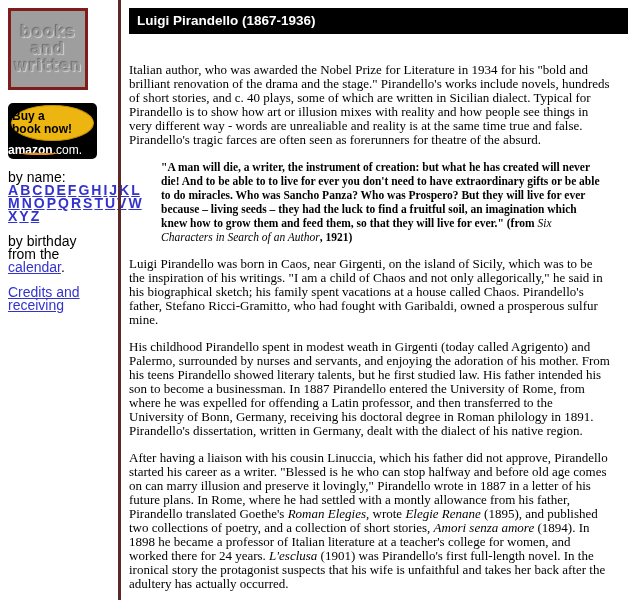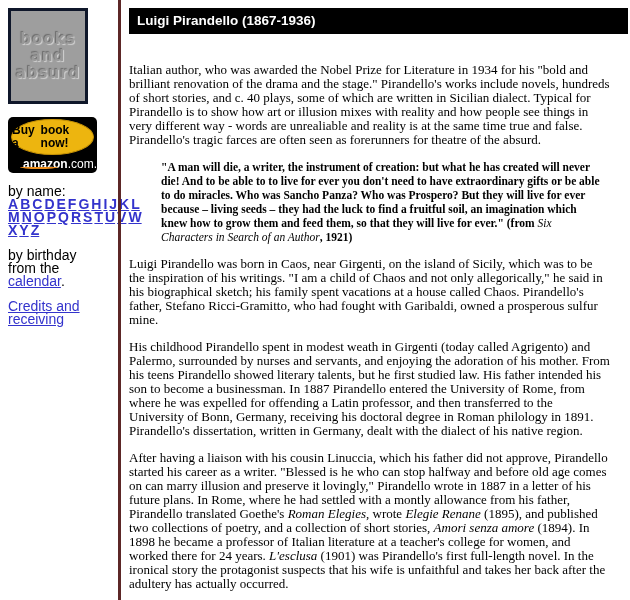--- a/index.html
+++ b/index.html
@@ -9,23 +9,23 @@
     background: #ffffff;
     font-family: "Liberation Sans", sans-serif;
   }
   .layout { display: flex; width: 630px; height: 600px; }
 
   
   .sidebar { width: 118px; flex: none; padding: 8px 4px 0 8px; }
   .divider { width: 3px; flex: none; background: #5c2727; }
 
   .logo-box {
-    width: 80px; height: 96px;
+    width: 80px; height: 82px;
     background: #9e9e9e;
-    border: 3px solid #0f172a;
+    border: 3px solid #7f1d1d;
     display: flex; flex-direction: column; justify-content: center; align-items: center;
     cursor: pointer;
   }
   .logo-line {
     font-family: "DejaVu Sans", sans-serif;
     font-weight: bold; font-size: 15px; line-height: 17px;
     color: #999999; letter-spacing: 1px;
     text-shadow: -1px -1px 1px #6e6e6e, 1px 1px 1px #d2d2d2;
   }
 
@@ -33,29 +33,29 @@
     margin-top: 13px; width: 89px; height: 56px;
     background: #000000; border-radius: 5px;
     position: relative; overflow: hidden; cursor: pointer;
   }
   .amazon-oval {
     position: absolute; top: 2px; left: 3px;
     width: 83px; height: 36px;
     background: #edb50f;
     border: 1px solid #c79205;
     border-radius: 50%;
-    display: flex; flex-direction: row; justify-content: center; align-items: center;
+    display: flex; flex-direction: column; justify-content: center; align-items: flex-start;
   }
   .amazon-oval .oval-line {
     color: #000; font-weight: bold; font-size: 12px; line-height: 13px;
     font-family: "Liberation Sans", sans-serif;
   }
   .amazon-brand {
     position: absolute; bottom: 3px; left: 0; width: 100%;
-    text-align: right; color: #ffffff; font-size: 12px; line-height: 12px;
+    text-align: left; color: #ffffff; font-size: 12px; line-height: 12px;
   }
   .amazon-brand .brand-bold { font-weight: bold; }
   .amazon-swoosh {
     position: absolute; bottom: 1px; left: 12px;
     width: 38px; height: 4px;
     border-bottom: 2px solid #ef8f1c;
     border-radius: 0 0 50% 50%;
   }
 
   .sb-heading {
@@ -95,21 +95,21 @@
 </head>
 <body>
 
 <div class="layout">
 
   <div class="sidebar">
 
     <div class="logo-box">
         <div class="logo-line">books</div>
         <div class="logo-line">and</div>
-        <div class="logo-line">absurd</div>
+        <div class="logo-line">written</div>
       </div>
 
     <div class="amazon-btn">
       <div class="amazon-oval">
         <div class="oval-line">Buy a</div>
         <div class="oval-line">book now!</div>
       </div>
       <div class="amazon-brand"><span class="brand-bold">amazon</span><span>.com.</span>
         <div class="amazon-swoosh"></div>
       </div>

